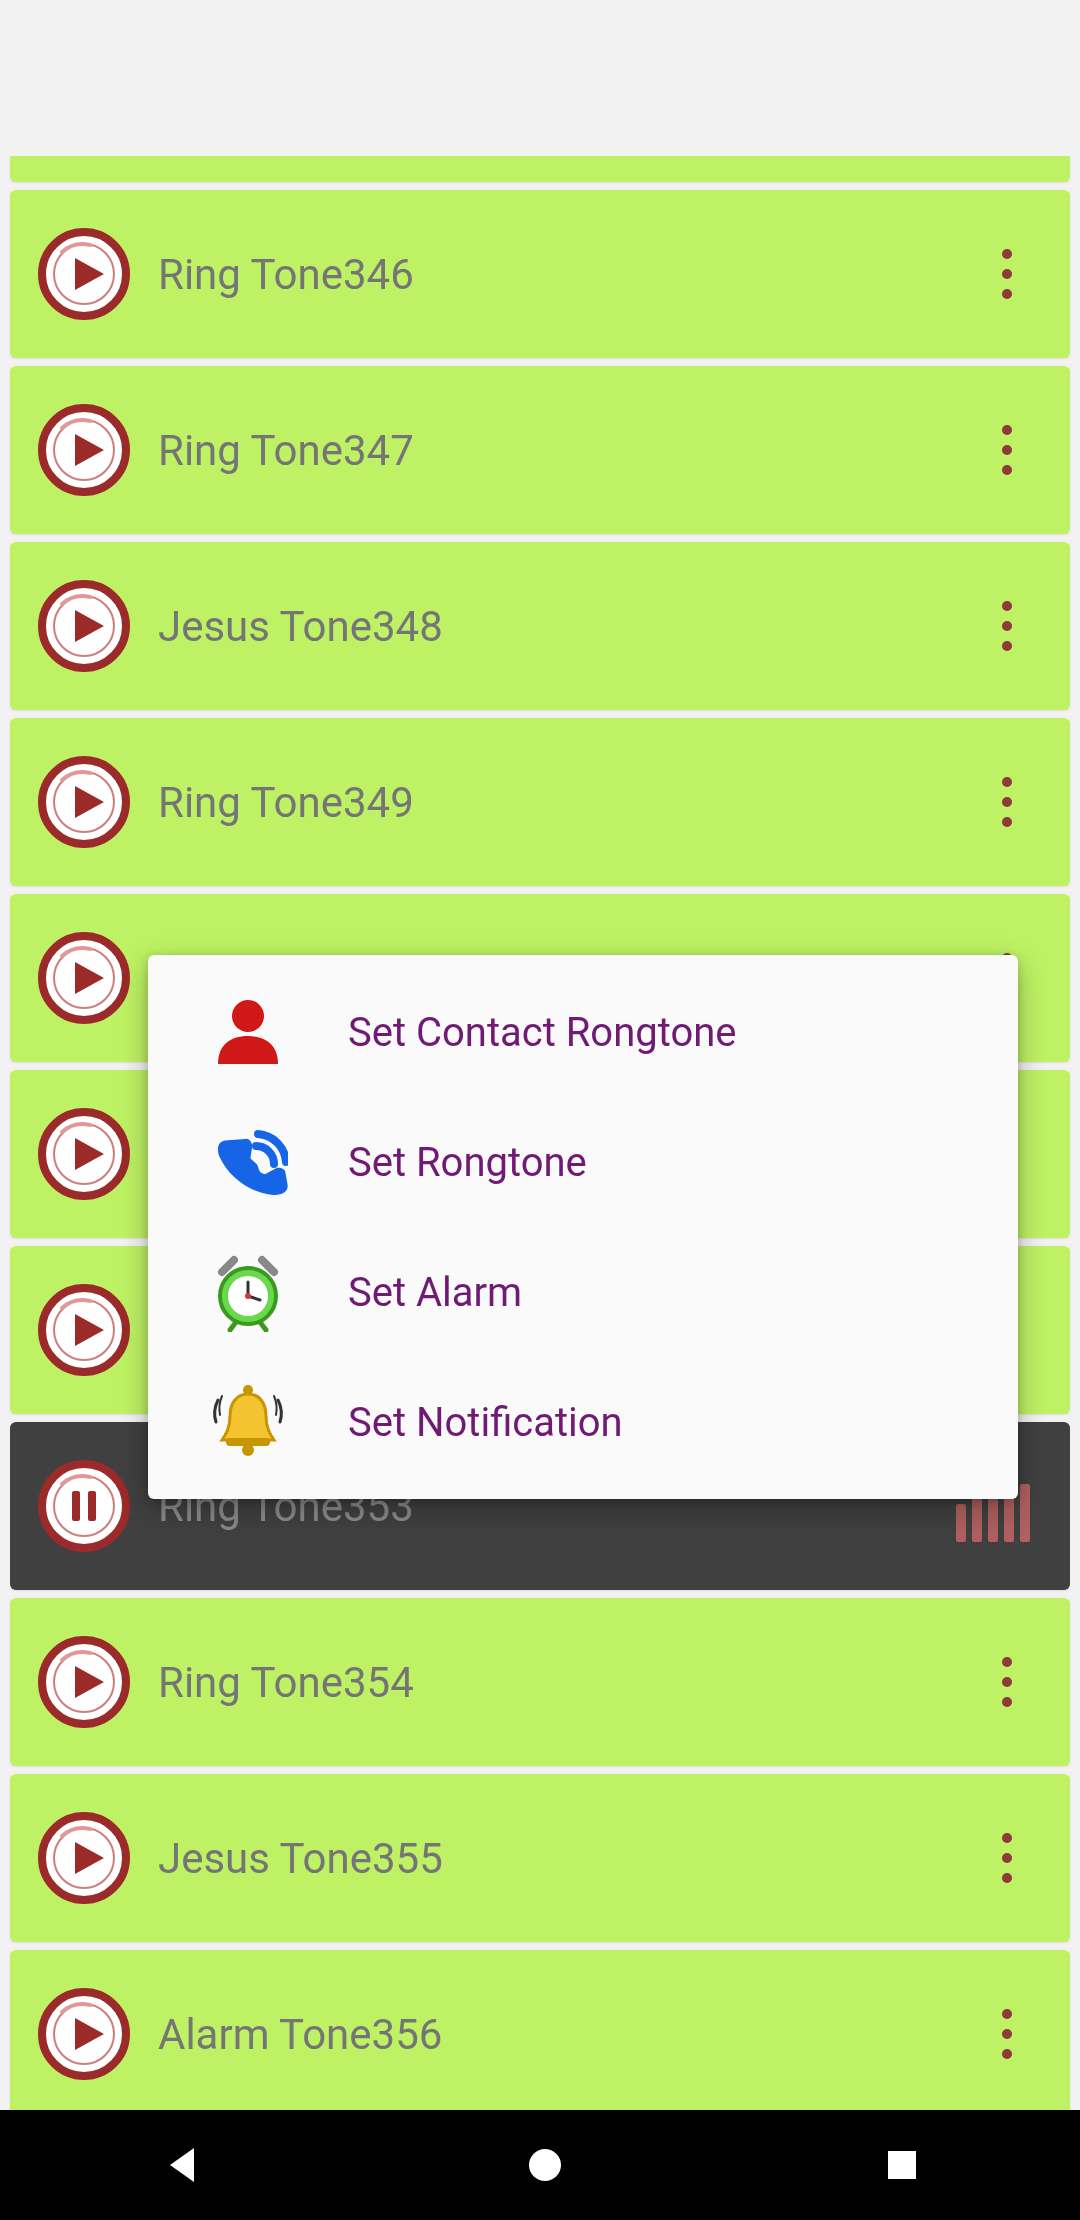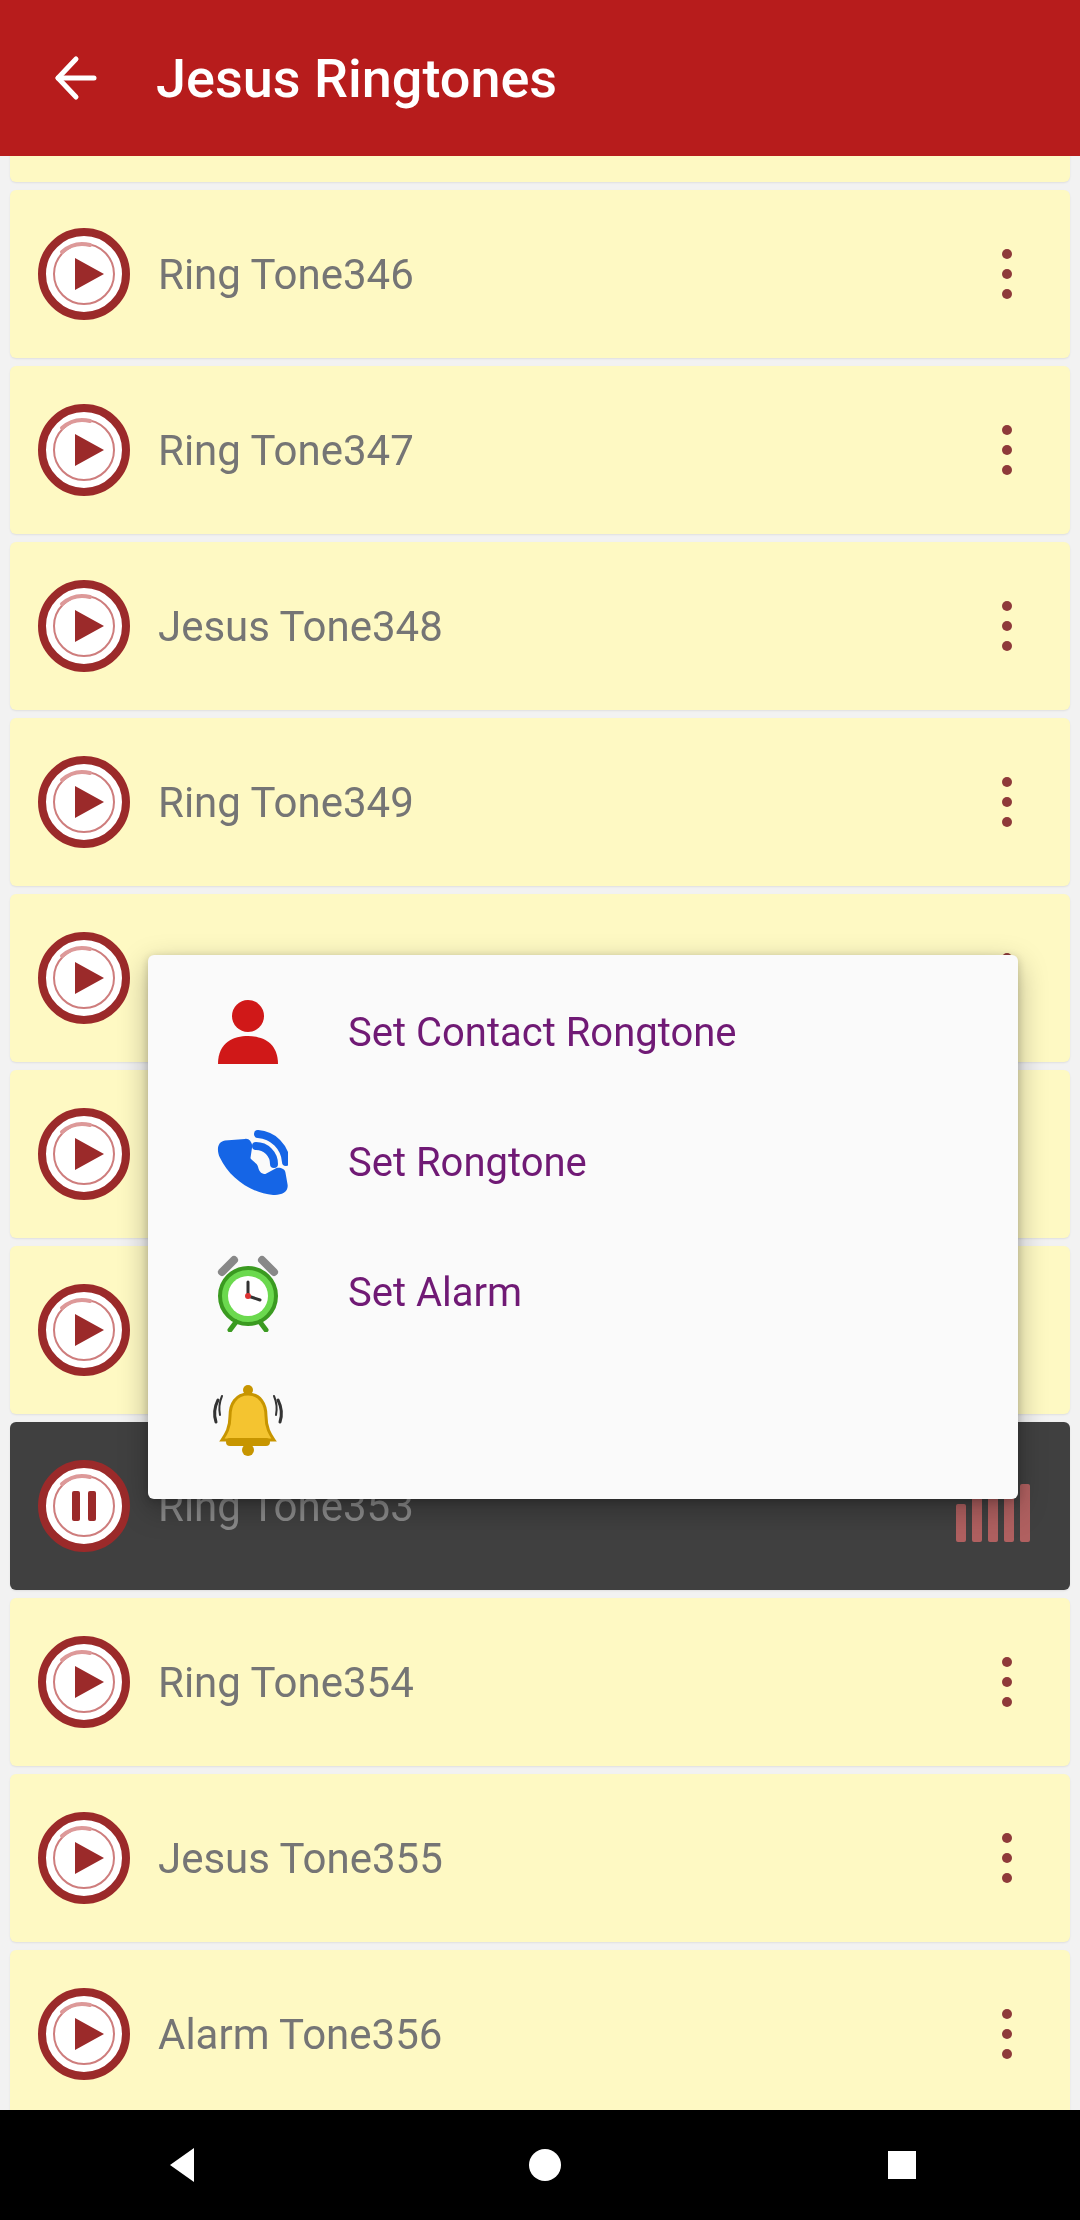--- a/index.html
+++ b/index.html
@@ -8,21 +8,21 @@
 
   
   .appbar { position:absolute; left:0; top:0; width:1080px; height:156px; background:#b71c1c; display:flex; align-items:center; }
   .appbar .back { width:70px; height:70px; margin-left:38px; display:flex; align-items:center; justify-content:center; }
   .appbar .title { margin-left:48px; color:#fff; font-size:54px; font-weight:500; }
 
   
   .list-viewport { position:absolute; left:0; top:156px; width:1080px; height:1954px; overflow:hidden; }
   .list-inner { position:absolute; left:0; top:-150px; width:1080px; }
 
-  .row { position:relative; margin:8px 10px 8px 10px; height:168px; background:#fef9c3; border-radius:6px; display:flex; align-items:center; box-shadow:0 1px 2px rgba(0,0,0,.08); }
+  .row { position:relative; margin:8px 10px 8px 10px; height:168px; background:#bef264; border-radius:6px; display:flex; align-items:center; box-shadow:0 1px 2px rgba(0,0,0,.08); }
   .row .play { width:92px; height:92px; margin-left:28px; display:flex; align-items:center; justify-content:center; }
   .row .label { margin-left:28px; font-size:42px; color:#757575; flex:1; }
   .row .more { width:70px; height:70px; margin-right:28px; display:flex; align-items:center; justify-content:center; flex-direction:column; }
   .row .more .dot { width:10px; height:10px; border-radius:50%; background:#8e3a3a; margin:5px 0; }
 
   .row.playing { background:#404040; }
   .row.playing .label { color:#8a8a8a; }
 
   .eq { display:flex; align-items:flex-end; gap:6px; margin-right:40px; }
   .eq div { width:10px; background:#b06060; border-radius:2px; }
@@ -91,29 +91,20 @@
       <path d="M10 18 C6 26 6 34 8 40" fill="none" stroke="#333" stroke-width="3" stroke-linecap="round"></path>
       <path d="M70 18 C74 26 74 34 72 40" fill="none" stroke="#333" stroke-width="3" stroke-linecap="round"></path>
       <path d="M14 14 C11 21 11 28 12 33" fill="none" stroke="#333" stroke-width="2" stroke-linecap="round"></path>
       <path d="M66 14 C69 21 69 28 68 33" fill="none" stroke="#333" stroke-width="2" stroke-linecap="round"></path>
     </g>
   </defs>
 </svg>
 
 <div class="screen">
 
-  <div class="appbar">
-    <div class="back">
-      <svg width="50" height="50" viewBox="0 0 50 50">
-        <path d="M28 6 L10 25 L28 44" fill="none" stroke="#fff" stroke-width="5" stroke-linecap="round" stroke-linejoin="round"></path>
-        <line x1="10" y1="25" x2="46" y2="25" stroke="#fff" stroke-width="5" stroke-linecap="round"></line>
-      </svg>
-    </div>
-    <div class="title">Jesus Ringtones</div>
-  </div>
 
   <div class="list-viewport">
     <div class="list-inner" id="list-inner">
         <div class="row"></div>
         <div class="row">
           <div class="play">
             <svg width="92" height="92" viewBox="0 0 92 92">
               <use href="#ic-play"></use>
             </svg>
           </div>
@@ -283,20 +274,21 @@
           </svg>
         </div>
         <div class="txt">Set Alarm</div>
       </div>
       <div class="item">
         <div class="ico">
           <svg width="80" height="80" viewBox="0 0 80 80">
             <use href="#ic-bell"></use>
           </svg>
         </div>
+        <div class="txt">Set Notification</div>
       </div>
     </div>
 
   <div class="navbar">
     <div>
       <svg width="46" height="46" viewBox="0 0 46 46">
         <path d="M34 6 L10 23 L34 40 Z" fill="#fff"></path>
       </svg>
     </div>
     <div>

